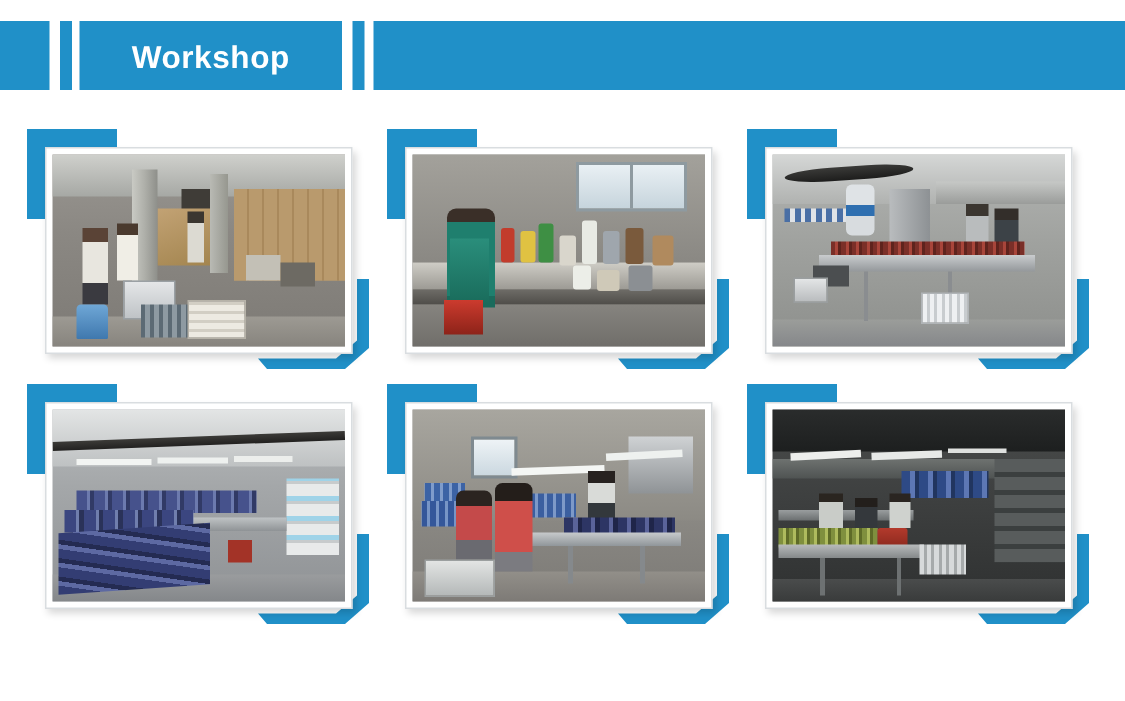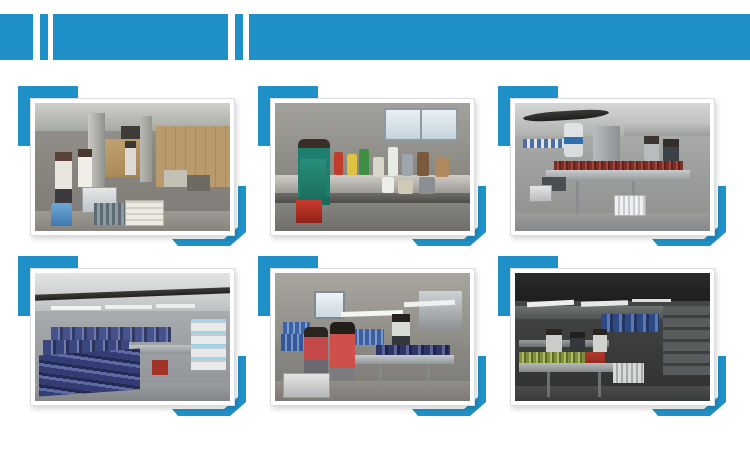--- a/index.html
+++ b/index.html
@@ -344,20 +344,21 @@
 <body>
 
 <div class="page">
 
   <div class="banner">
     <div class="banner-seg seg-left-block"></div>
     <div class="banner-seg seg-left-bar"></div>
     <div class="banner-seg seg-title"></div>
     <div class="banner-seg seg-right-bar"></div>
     <div class="banner-seg seg-right-block"></div>
+    <div class="banner-title">Workshop</div>
   </div>
 
   <div class="grid">
 
     <div class="card col-1 row-1">
       <div class="bracket-tl"></div>
       <div class="bracket-br">
         <svg width="74" height="60" viewBox="0 0 74 60" aria-hidden="true">
           <path d="M74 0 L74 46 L58 60 L6 60 L0 53 L52 53 L66 41 L66 0 Z" fill="#2090c8"></path>
         </svg>

